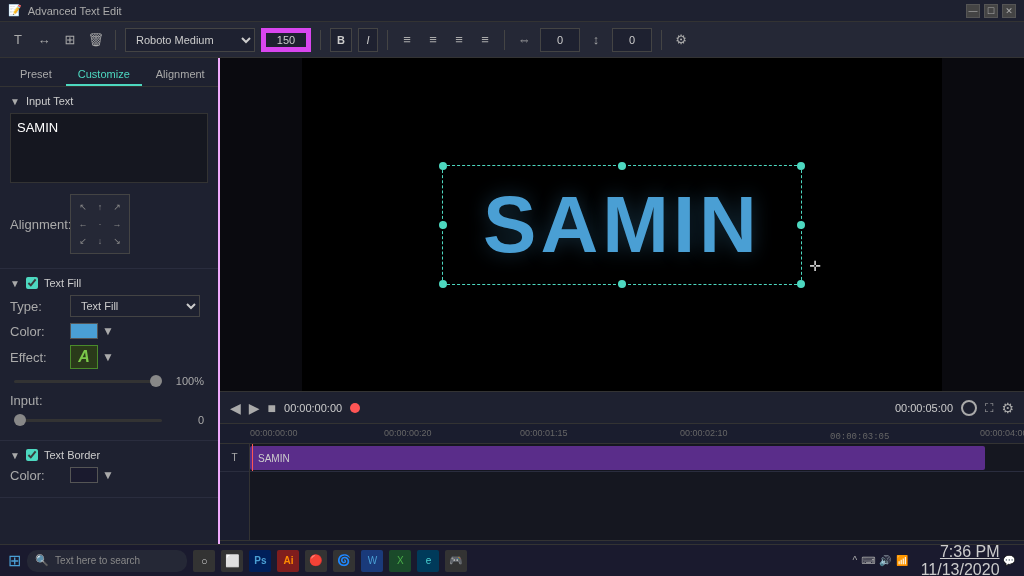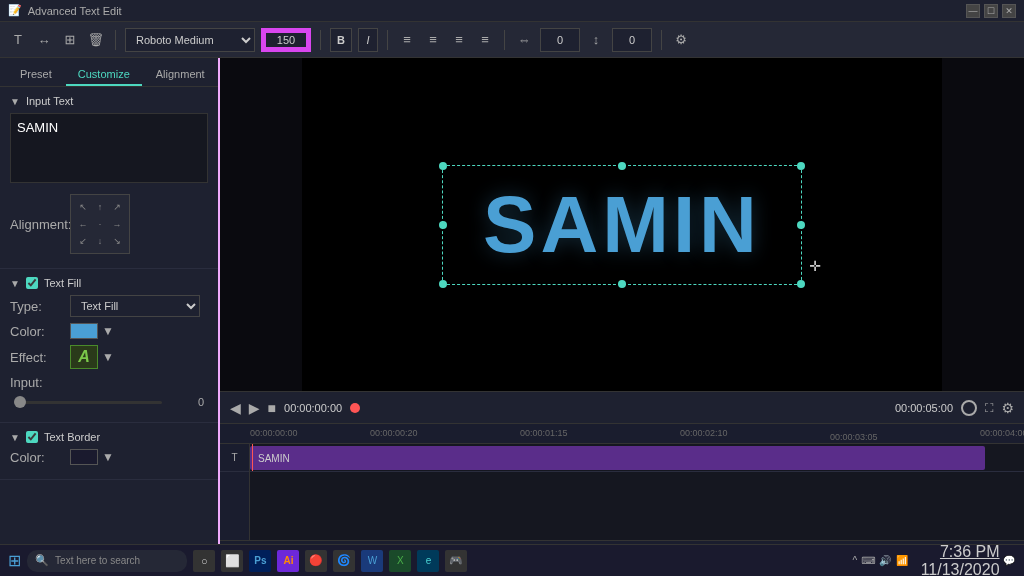--- a/index.html
+++ b/index.html
@@ -238,20 +238,24 @@
             <div class="color-swatch"></div>
             <span style="color:#aaa; cursor:pointer;">▼</span>
           </div>
         </div>
         <div class="panel-row">
           <div class="panel-label">Effect:</div>
           <div class="panel-control">
             <div class="effect-btn">A</div>
             <span style="color:#aaa; cursor:pointer;">▼</span>
           </div>
+        </div>
+        <div class="slider-row" style="padding: 0 4px 6px;">
+          <input type="range" class="slider" value="100" min="0" max="100" style="">
+          <span class="slider-value">100%</span>
         </div>
         <div class="panel-row">
           <div class="panel-label">Input:</div>
         </div>
         <div class="slider-row" style="padding: 0 4px 6px;">
           <input type="range" class="slider" value="0" min="0" max="100" style="">
           <span class="slider-value">0</span>
         </div>
       </div>
 
@@ -301,24 +305,24 @@
           <span class="tc-time">00:00:00:00</span>
           <div class="tc-dot"></div>
           <span class="tc-end-time">00:00:05:00</span>
           <div class="tc-circle"></div>
           <span style="color:#aaa; cursor:pointer; font-size:12px;">⛶</span>
           <span class="tc-settings">⚙</span>
         </div>
 
         <div class="timeline-ruler">
           <span class="ruler-mark" style="left:30px; top:4px;">00:00:00:00</span>
-          <span class="ruler-mark" style="left:150px; top:4px;">00:00:00:20</span>
+          <span class="ruler-mark" style="left:164px; top:4px;">00:00:00:20</span>
           <span class="ruler-mark" style="left:300px; top:4px;">00:00:01:15</span>
           <span class="ruler-mark" style="left:460px; top:4px;">00:00:02:10</span>
-          <span class="ruler-mark" style="left:610px; top:8px;">00:00:03:05</span>
+          <span class="ruler-mark" style="left:610px; top:8px;font-family:Liberation Mono, monospace;">00:00:03:05</span>
           <span class="ruler-mark" style="left:760px; top:4px;">00:00:04:00</span>
         </div>
 
         <div class="timeline-tracks">
           <div class="track-labels">
             <div class="track-label">T</div>
           </div>
           <div class="track-area">
             <div class="track">
               <div class="track-clip" style="width: 95%;">
@@ -346,21 +350,21 @@
 
 <div class="taskbar">
   <span style="font-size:16px; color:#4a9fd4; cursor:pointer;">⊞</span>
   <div style="display:flex; align-items:center; background:#252836; border-radius:10px; padding: 0 8px; height:22px; gap:6px; width:160px;">
     <span style="color:#888; font-size:11px;">🔍</span>
     <span style="color:#888; font-size:10px;">Text here to search</span>
   </div>
   <div class="taskbar-icon">○</div>
   <div class="taskbar-icon" style="font-size:12px;">⬜</div>
   <div class="taskbar-icon" style="background:#001f5a; color:#4a9fd4; font-size:10px; font-weight:bold;">Ps</div>
-  <div class="taskbar-icon" style="background:#6d28d9; color:#ff8c00; font-size:10px; font-weight:bold;">Ai</div>
+  <div class="taskbar-icon" style="background:#7f1d1d; color:#ff8c00; font-size:10px; font-weight:bold;">Ai</div>
   <div class="taskbar-icon" style="background:#333;">🔴</div>
   <div class="taskbar-icon" style="background:#333;">🌀</div>
   <div class="taskbar-icon" style="background:#1a3a7a; color:#4a9fd4; font-size:10px;">W</div>
   <div class="taskbar-icon" style="background:#1a4a2a; color:#4aad4a; font-size:10px;">X</div>
   <div class="taskbar-icon" style="background:#003a5a; color:#4ad4d4; font-size:10px;">e</div>
   <div class="taskbar-icon" style="background:#333;">🎮</div>
   <div class="taskbar-systray" style="margin-left: auto;">
     <span style="cursor:pointer;">^</span>
     <span>⌨</span>
     <span style="cursor:pointer;">🔊</span>

